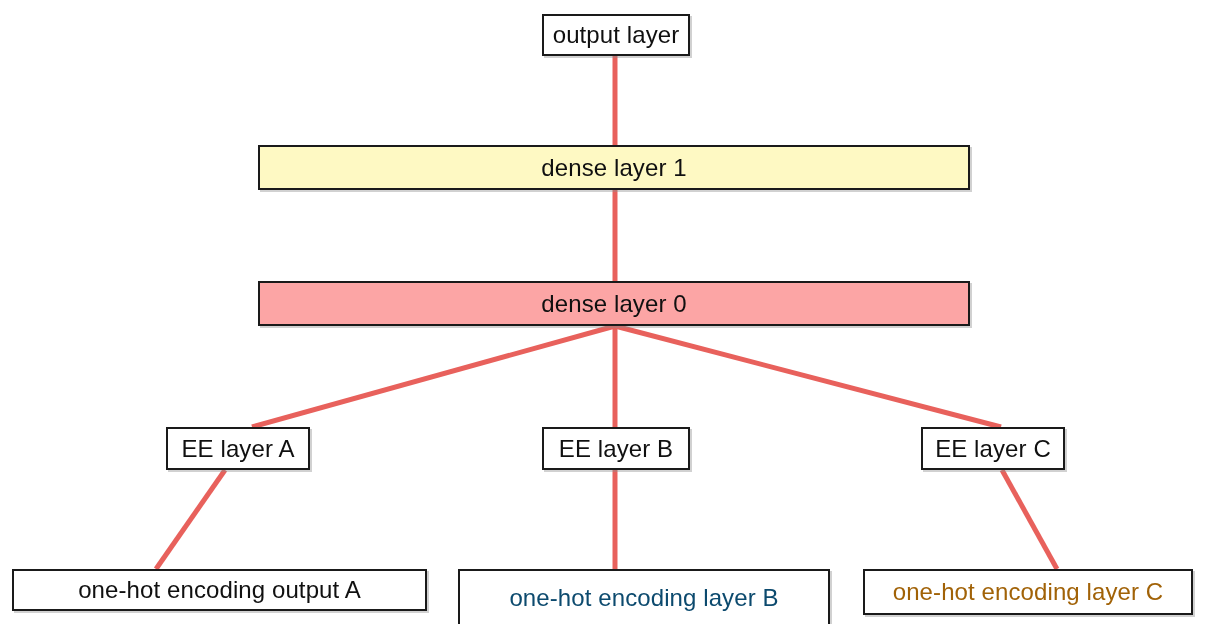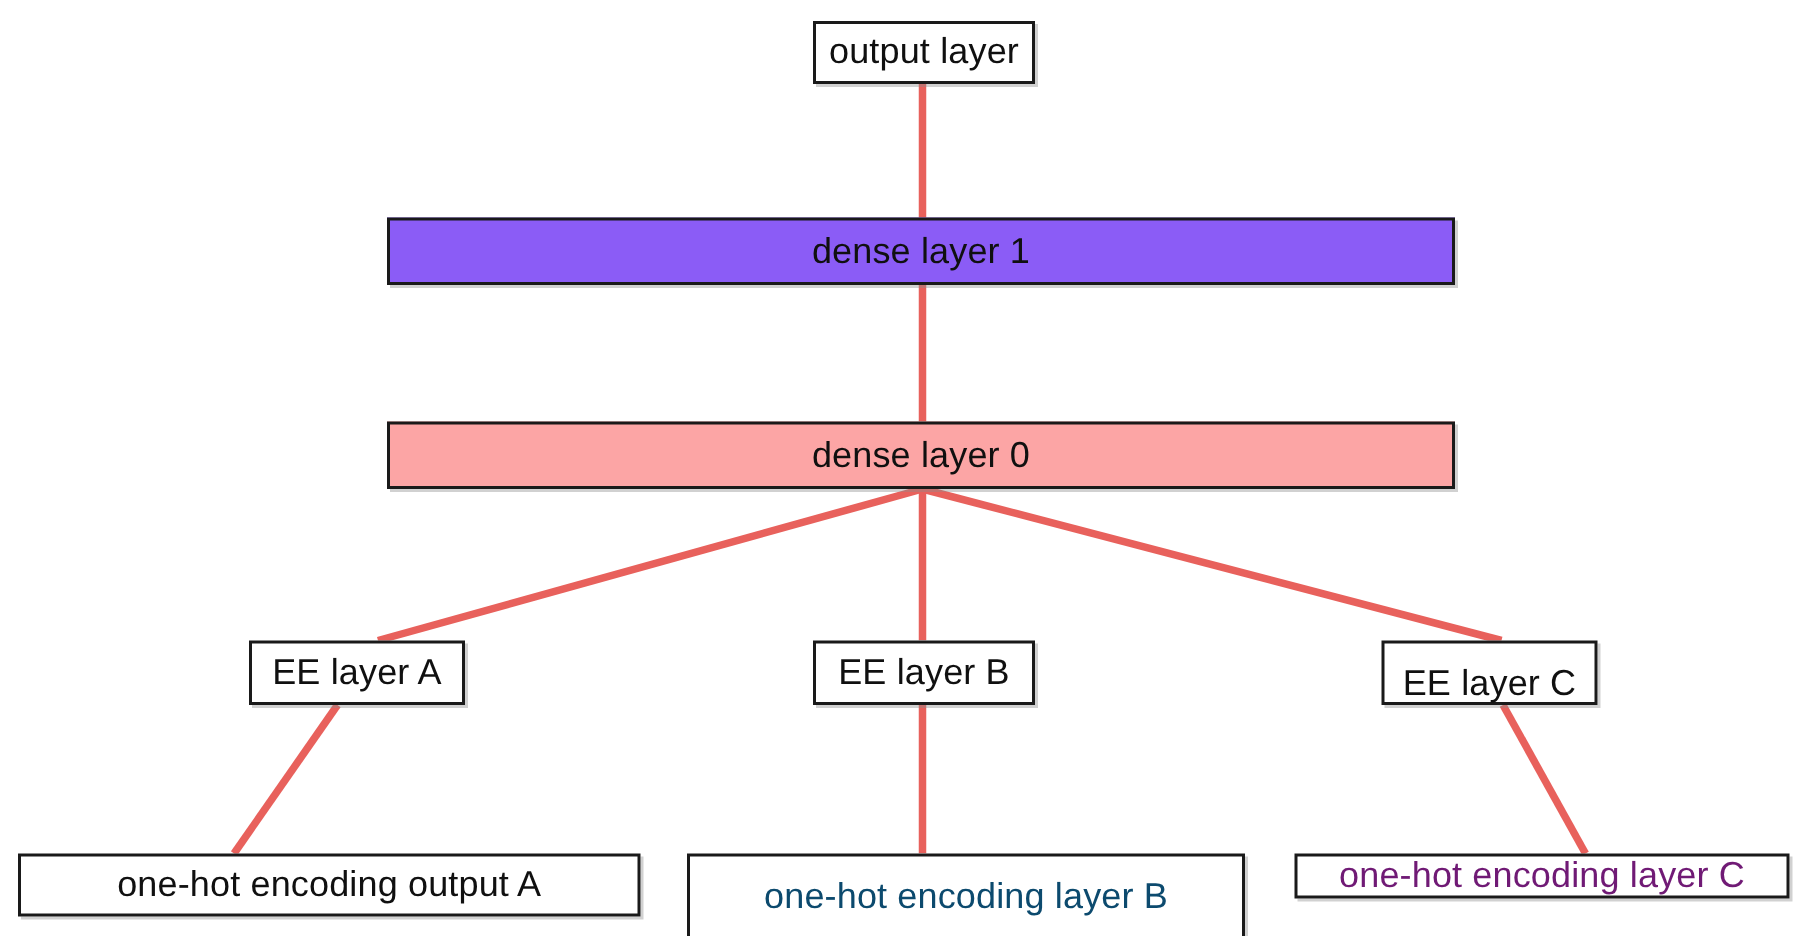--- a/index.html
+++ b/index.html
@@ -53,38 +53,38 @@
       <line x1="615" y1="427" x2="615" y2="326" stroke="#e8615c" stroke-width="5" stroke-linecap="butt"></line>
       <line x1="1001" y1="427" x2="615" y2="326" stroke="#e8615c" stroke-width="5" stroke-linecap="butt"></line>
       <line x1="156" y1="569" x2="225" y2="470" stroke="#e8615c" stroke-width="5" stroke-linecap="butt"></line>
       <line x1="615" y1="569" x2="615" y2="470" stroke="#e8615c" stroke-width="5" stroke-linecap="butt"></line>
       <line x1="1057" y1="569" x2="1002" y2="470" stroke="#e8615c" stroke-width="5" stroke-linecap="butt"></line>
     </svg>
   <div id="nodes">
       <div class="node" style="left: 542px; top: 14px; width: 148px; height: 42px; border-color: rgb(26, 26, 26); background: rgb(255, 255, 255); color: rgb(16, 16, 16);">
         <span>output layer</span>
       </div>
-      <div class="node" style="left: 258px; top: 145px; width: 712px; height: 45px; border-color: rgb(26, 26, 26); background: #8b5cf6; color: rgb(16, 16, 16);">
+      <div class="node" style="left: 258px; top: 145px; width: 712px; height: 45px; border-color: rgb(26, 26, 26); background: #fef9c3; color: rgb(16, 16, 16);">
         <span>dense layer 1</span>
       </div>
       <div class="node" style="left: 258px; top: 281px; width: 712px; height: 45px; border-color: rgb(26, 26, 26); background: #fca5a5; color: rgb(16, 16, 16);">
         <span>dense layer 0</span>
       </div>
       <div class="node" style="left: 166px; top: 427px; width: 144px; height: 43px; border-color: rgb(26, 26, 26); background: rgb(255, 255, 255); color: rgb(16, 16, 16); align-items: center;">
         <span>EE layer A</span>
       </div>
       <div class="node" style="left: 542px; top: 427px; width: 148px; height: 43px; border-color: rgb(26, 26, 26); background: rgb(255, 255, 255); color: rgb(16, 16, 16); align-items: center;">
         <span>EE layer B</span>
       </div>
-      <div class="node" style="left: 921px; top: 427px; width: 144px; height: 43px; border-color: rgb(26, 26, 26); background: rgb(255, 255, 255); color: rgb(16, 16, 16); align-items: flex-end;">
+      <div class="node" style="left: 921px; top: 427px; width: 144px; height: 43px; border-color: rgb(26, 26, 26); background: rgb(255, 255, 255); color: rgb(16, 16, 16);">
         <span>EE layer C</span>
       </div>
       <div class="node" style="left: 12px; top: 569px; width: 415px; height: 42px; border-color: rgb(26, 26, 26); background: rgb(255, 255, 255); color: rgb(16, 16, 16);">
         <span>one-hot encoding output A</span>
       </div>
       <div class="node" style="left: 458px; top: 569px; width: 372px; height: 58px; border-color: rgb(26, 26, 26); background: rgb(255, 255, 255); color: #0c4a6e;">
         <span>one-hot encoding layer B</span>
       </div>
-      <div class="node" style="left: 863px; top: 569px; width: 330px; height: 30px; border-color: rgb(26, 26, 26); background: rgb(255, 255, 255); color: #701a75;">
+      <div class="node" style="left: 863px; top: 569px; width: 330px; height: 46px; border-color: rgb(26, 26, 26); background: rgb(255, 255, 255); color: #a16207;">
         <span>one-hot encoding layer C</span>
       </div>
     </div>
 </div>
 
 </body></html>

